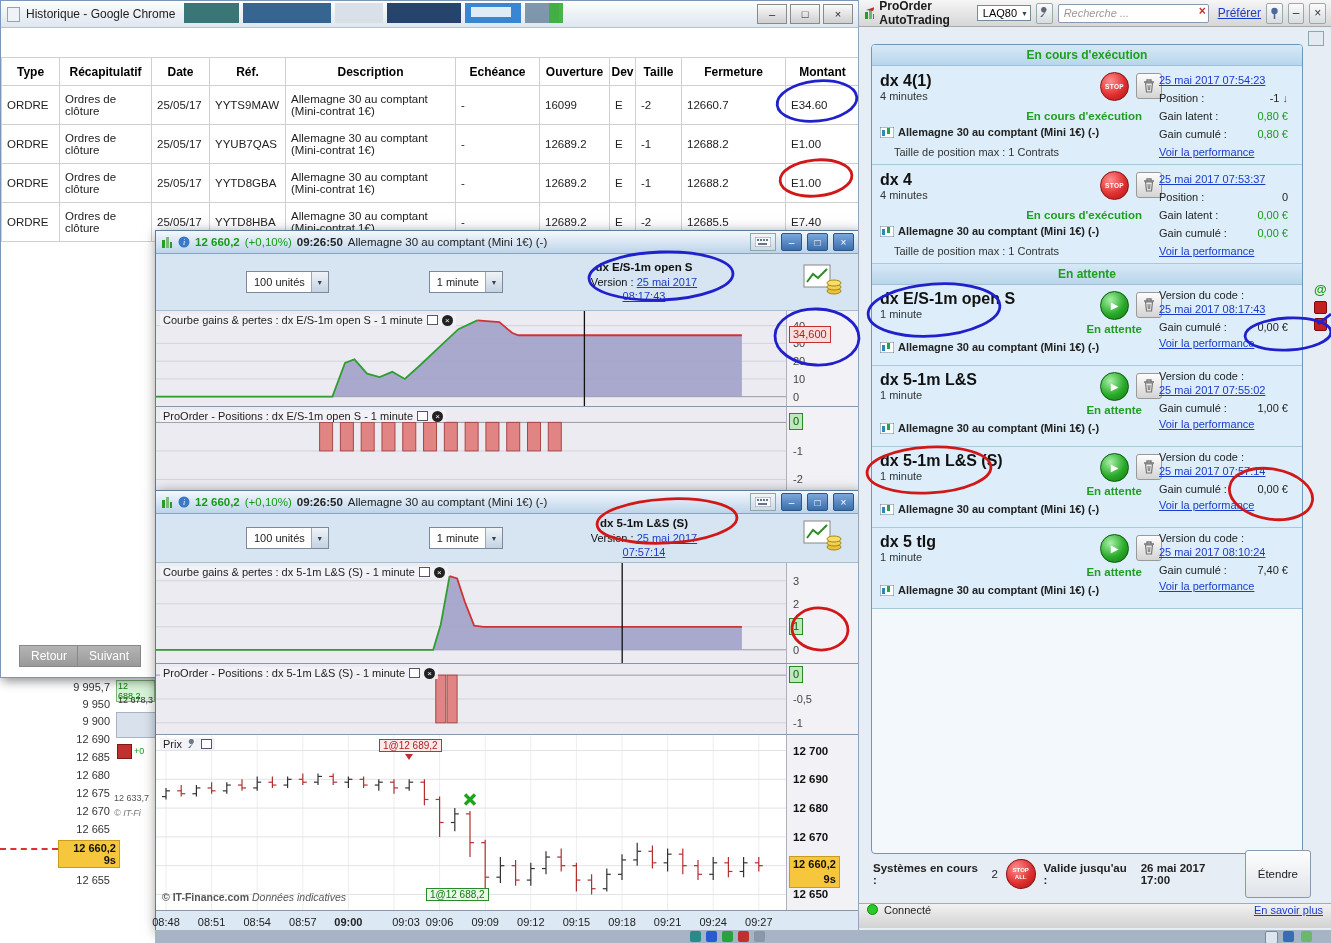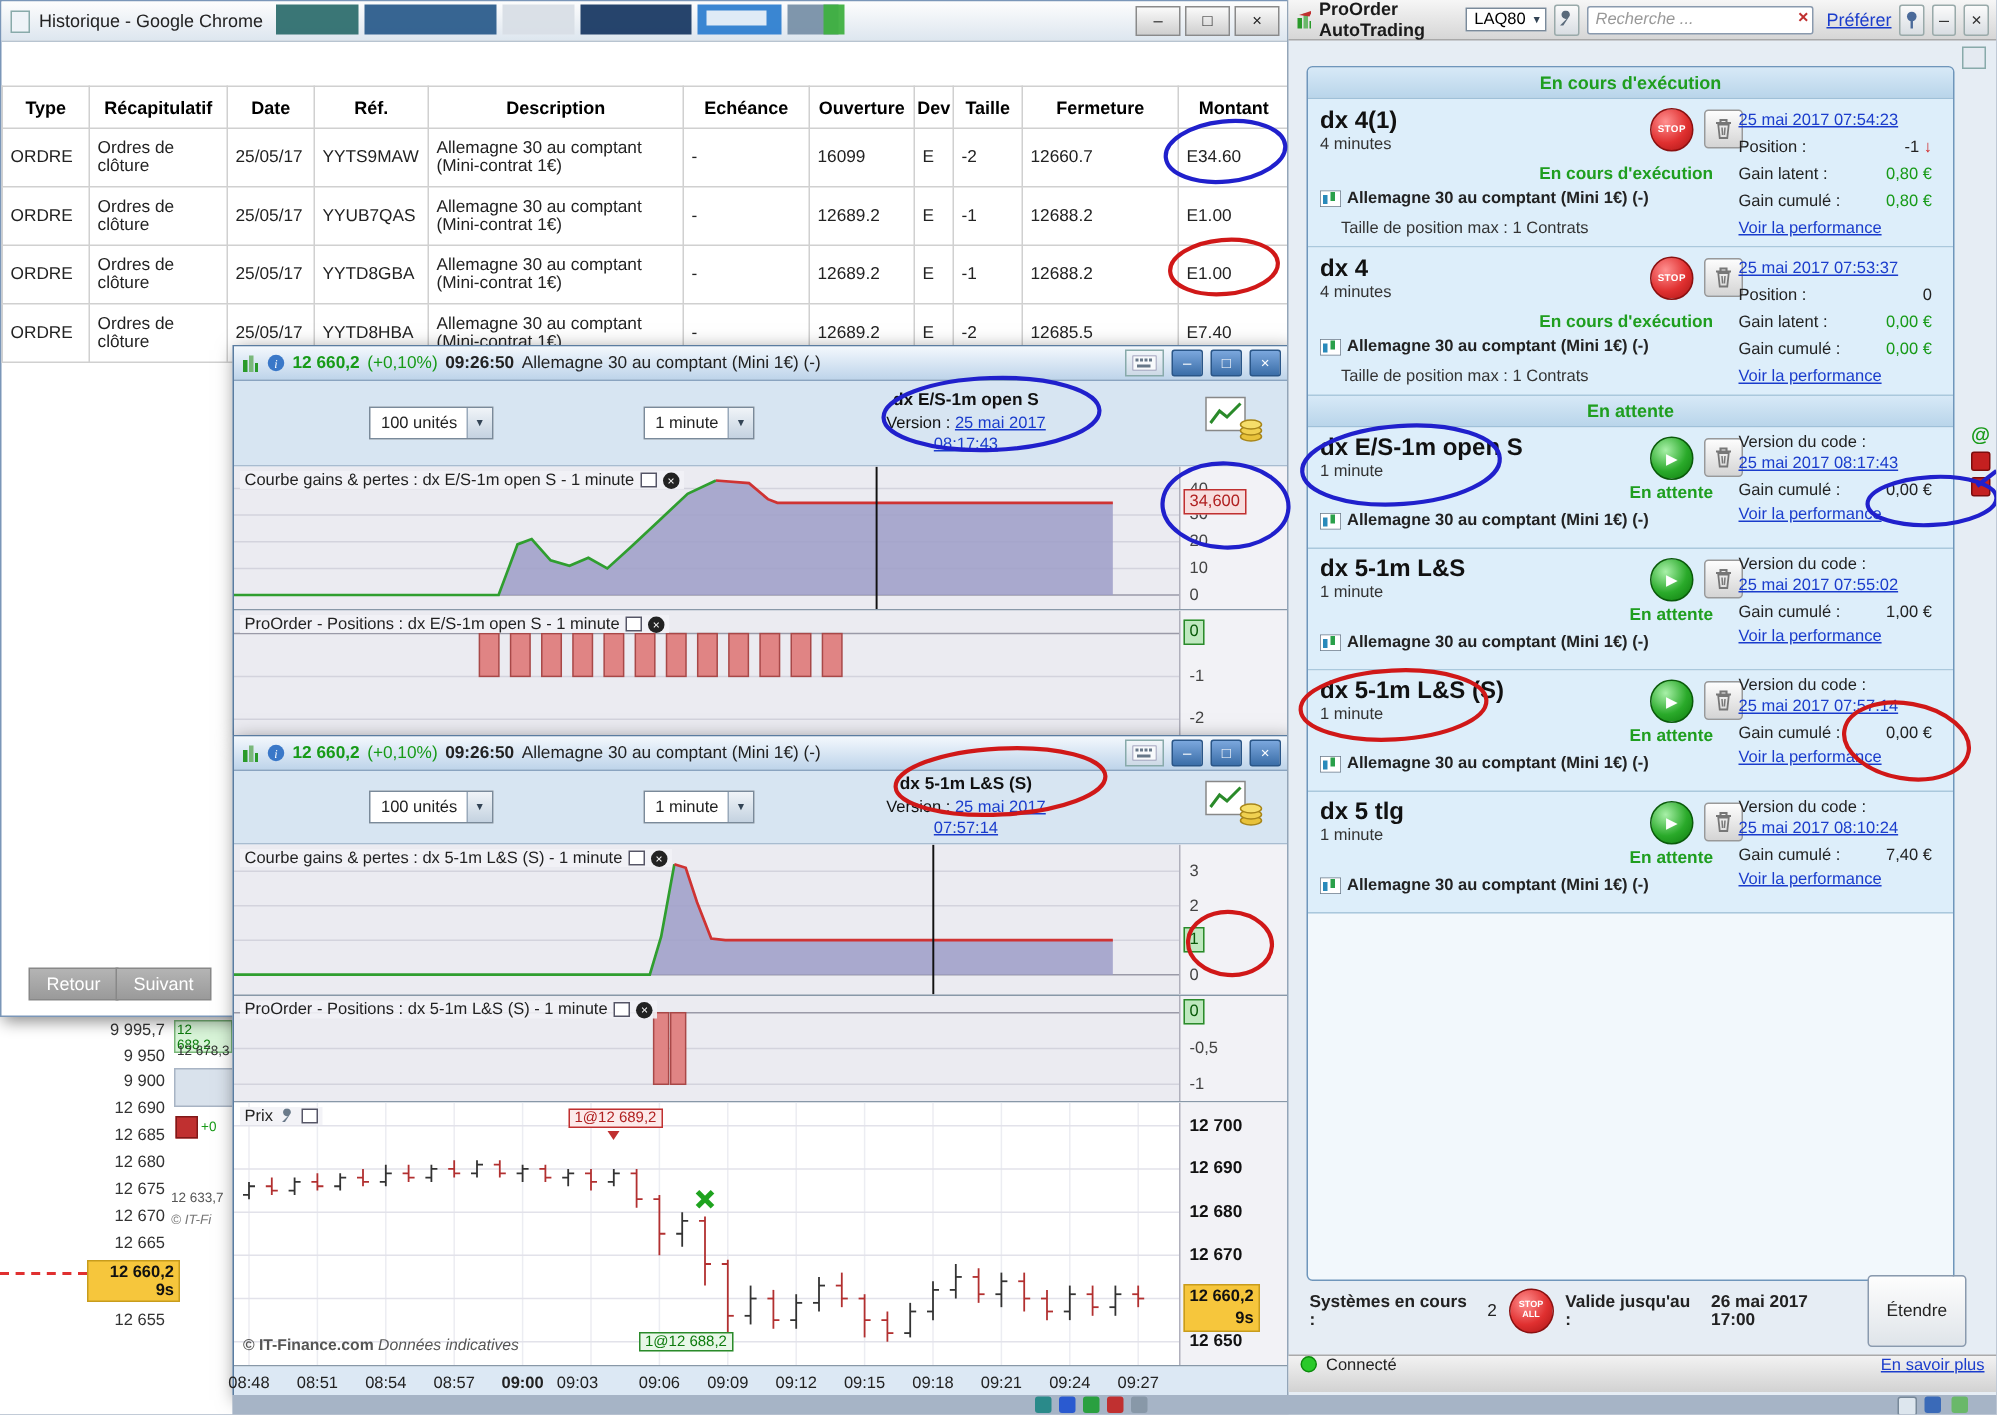--- a/index.html
+++ b/index.html
@@ -611,21 +611,21 @@
       <div class="mk-tri" style="left:249px;top:19px;"></div>
       <div class="mk-buy" style="left:270px;top:153px;">1@12 688,2</div>
       <div class="wm"><b>© IT-Finance.com</b> <i>Données indicatives</i></div>
     </div>
     <div class="time-axis" id="time-axis">
         <span class="ttick" style="left: -8px;">08:48</span>
         <span class="ttick" style="left: 37.6px;">08:51</span>
         <span class="ttick" style="left: 83.2px;">08:54</span>
         <span class="ttick" style="left: 128.8px;">08:57</span>
         <span class="ttick tbold" style="left: 174.4px;">09:00</span>
-        <span class="ttick" style="left: 211px;">09:03</span>
+        <span class="ttick" style="left: 232px;">09:03</span>
         <span class="ttick" style="left: 265.6px;">09:06</span>
         <span class="ttick" style="left: 311.2px;">09:09</span>
         <span class="ttick" style="left: 356.8px;">09:12</span>
         <span class="ttick" style="left: 402.4px;">09:15</span>
         <span class="ttick" style="left: 448px;">09:18</span>
         <span class="ttick" style="left: 493.6px;">09:21</span>
         <span class="ttick" style="left: 539.2px;">09:24</span>
         <span class="ttick" style="left: 584.8px;">09:27</span>
       </div>
   </div>

